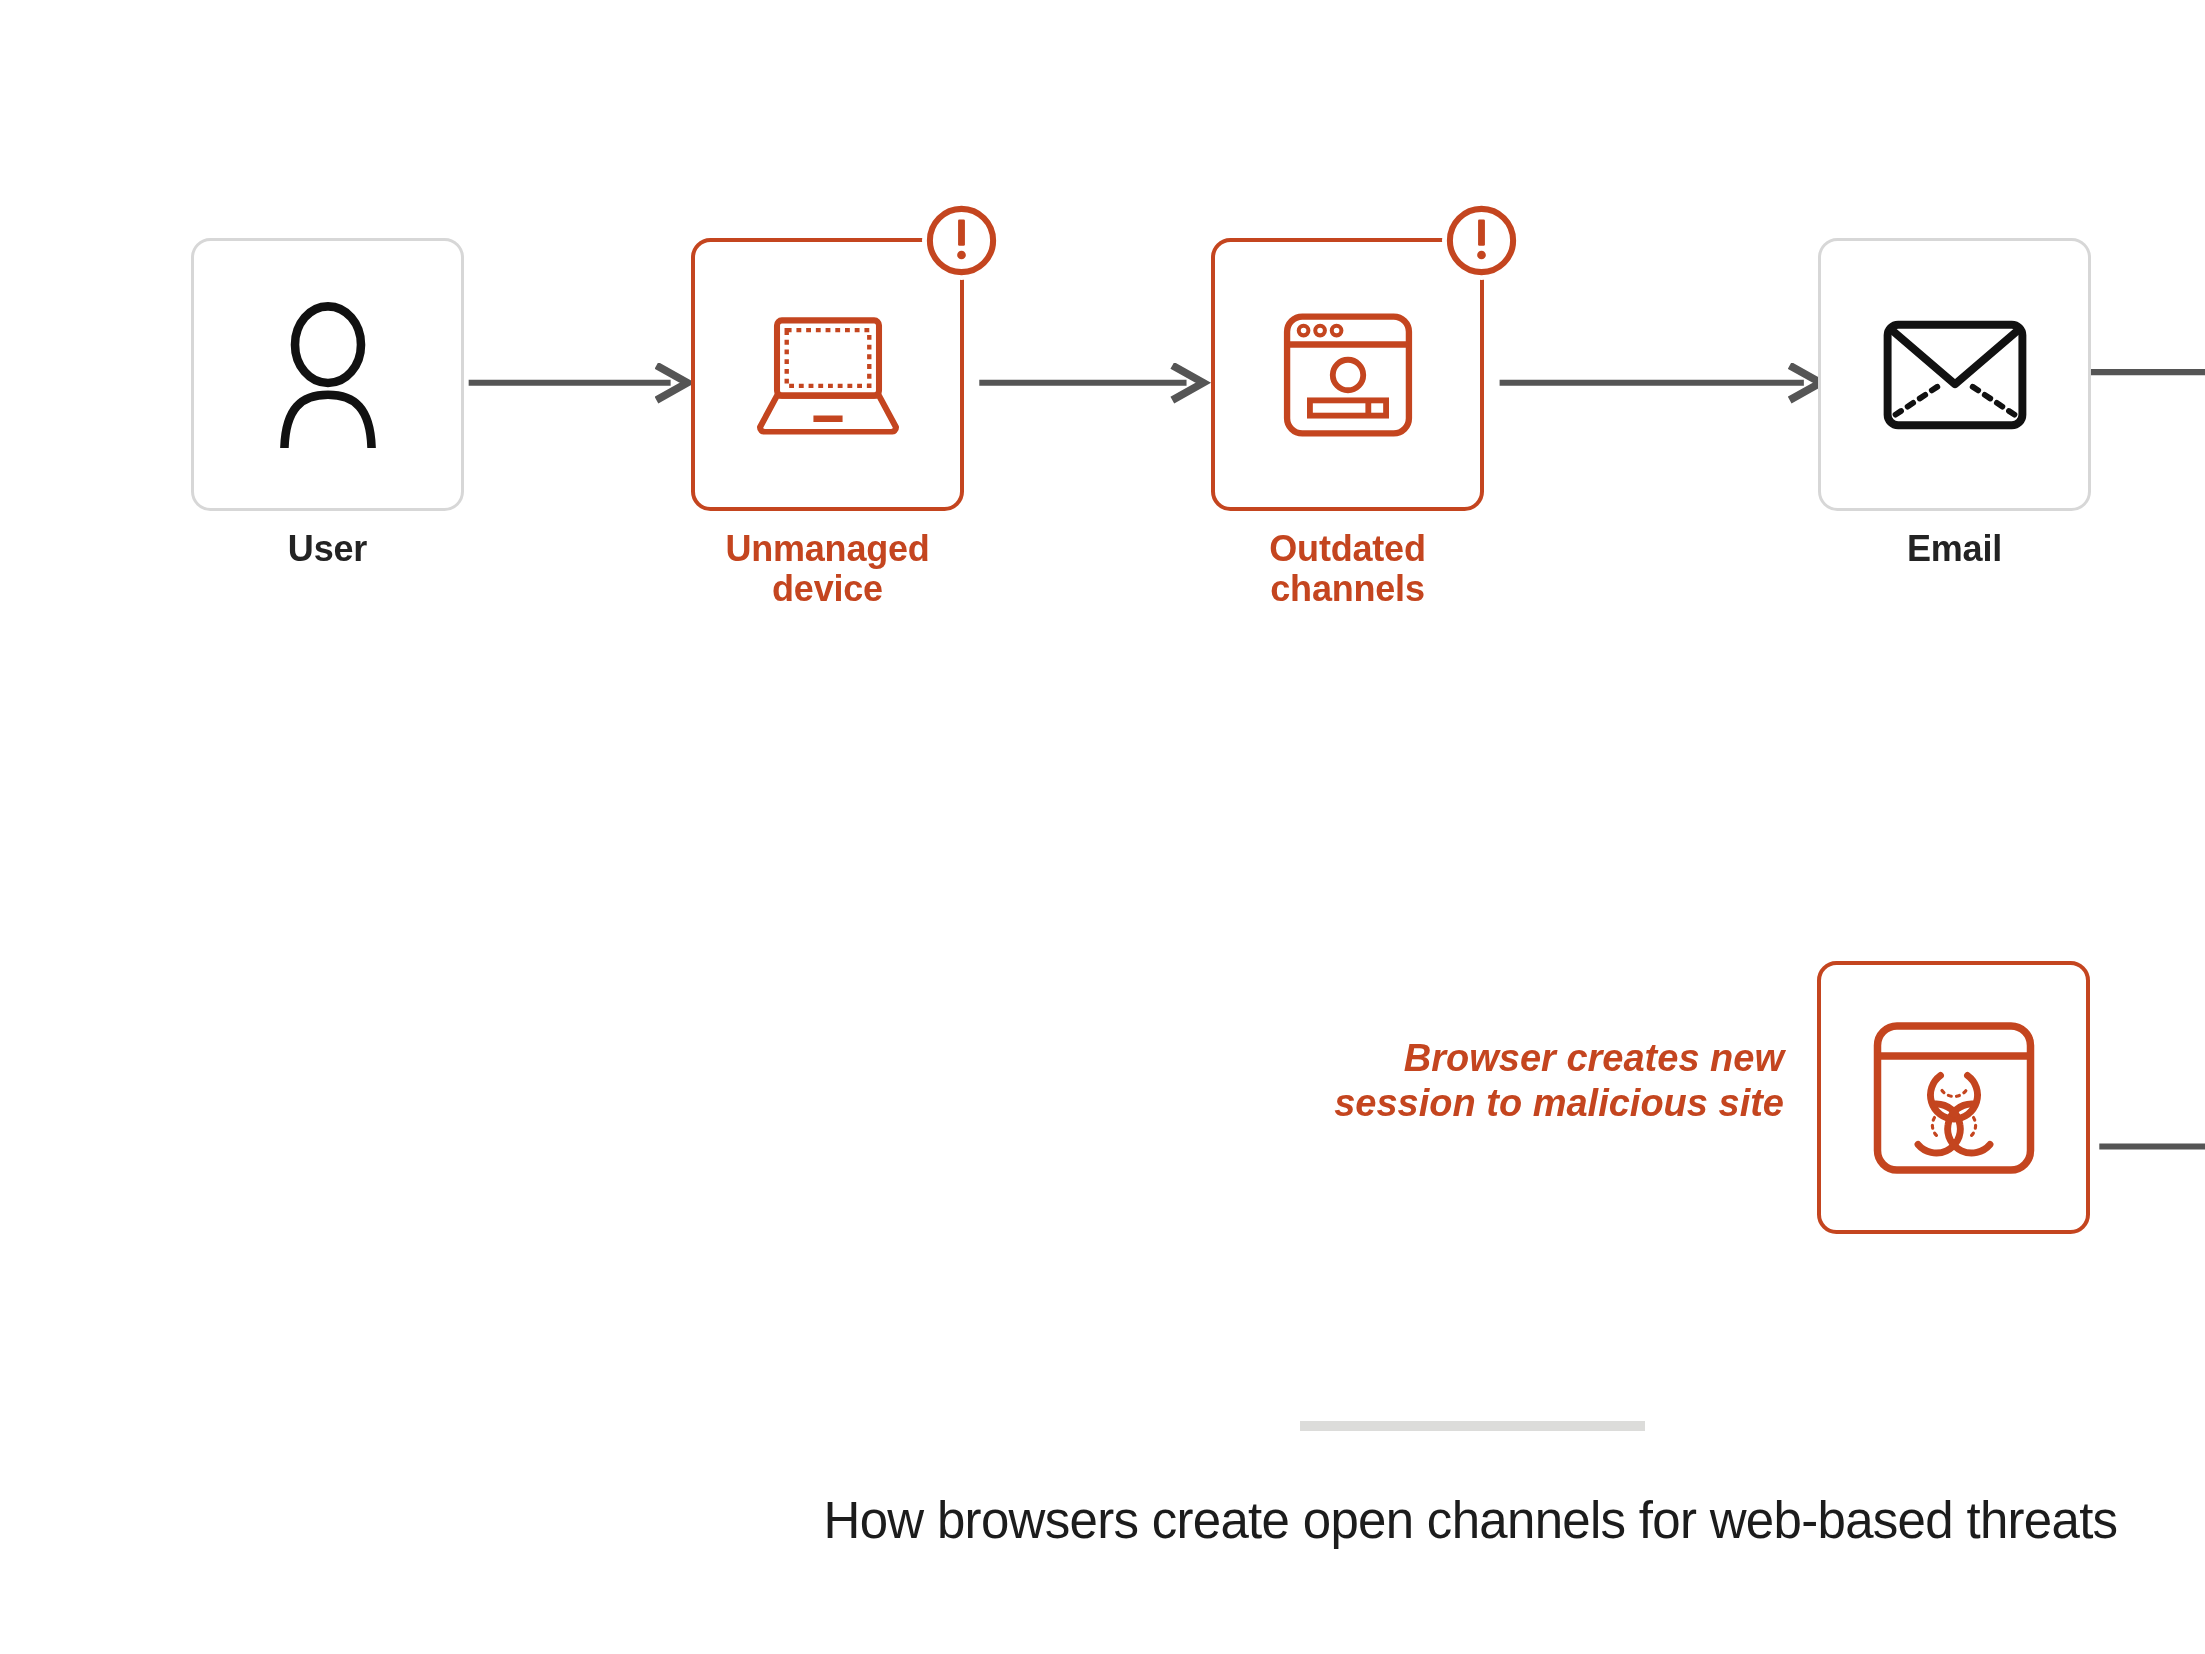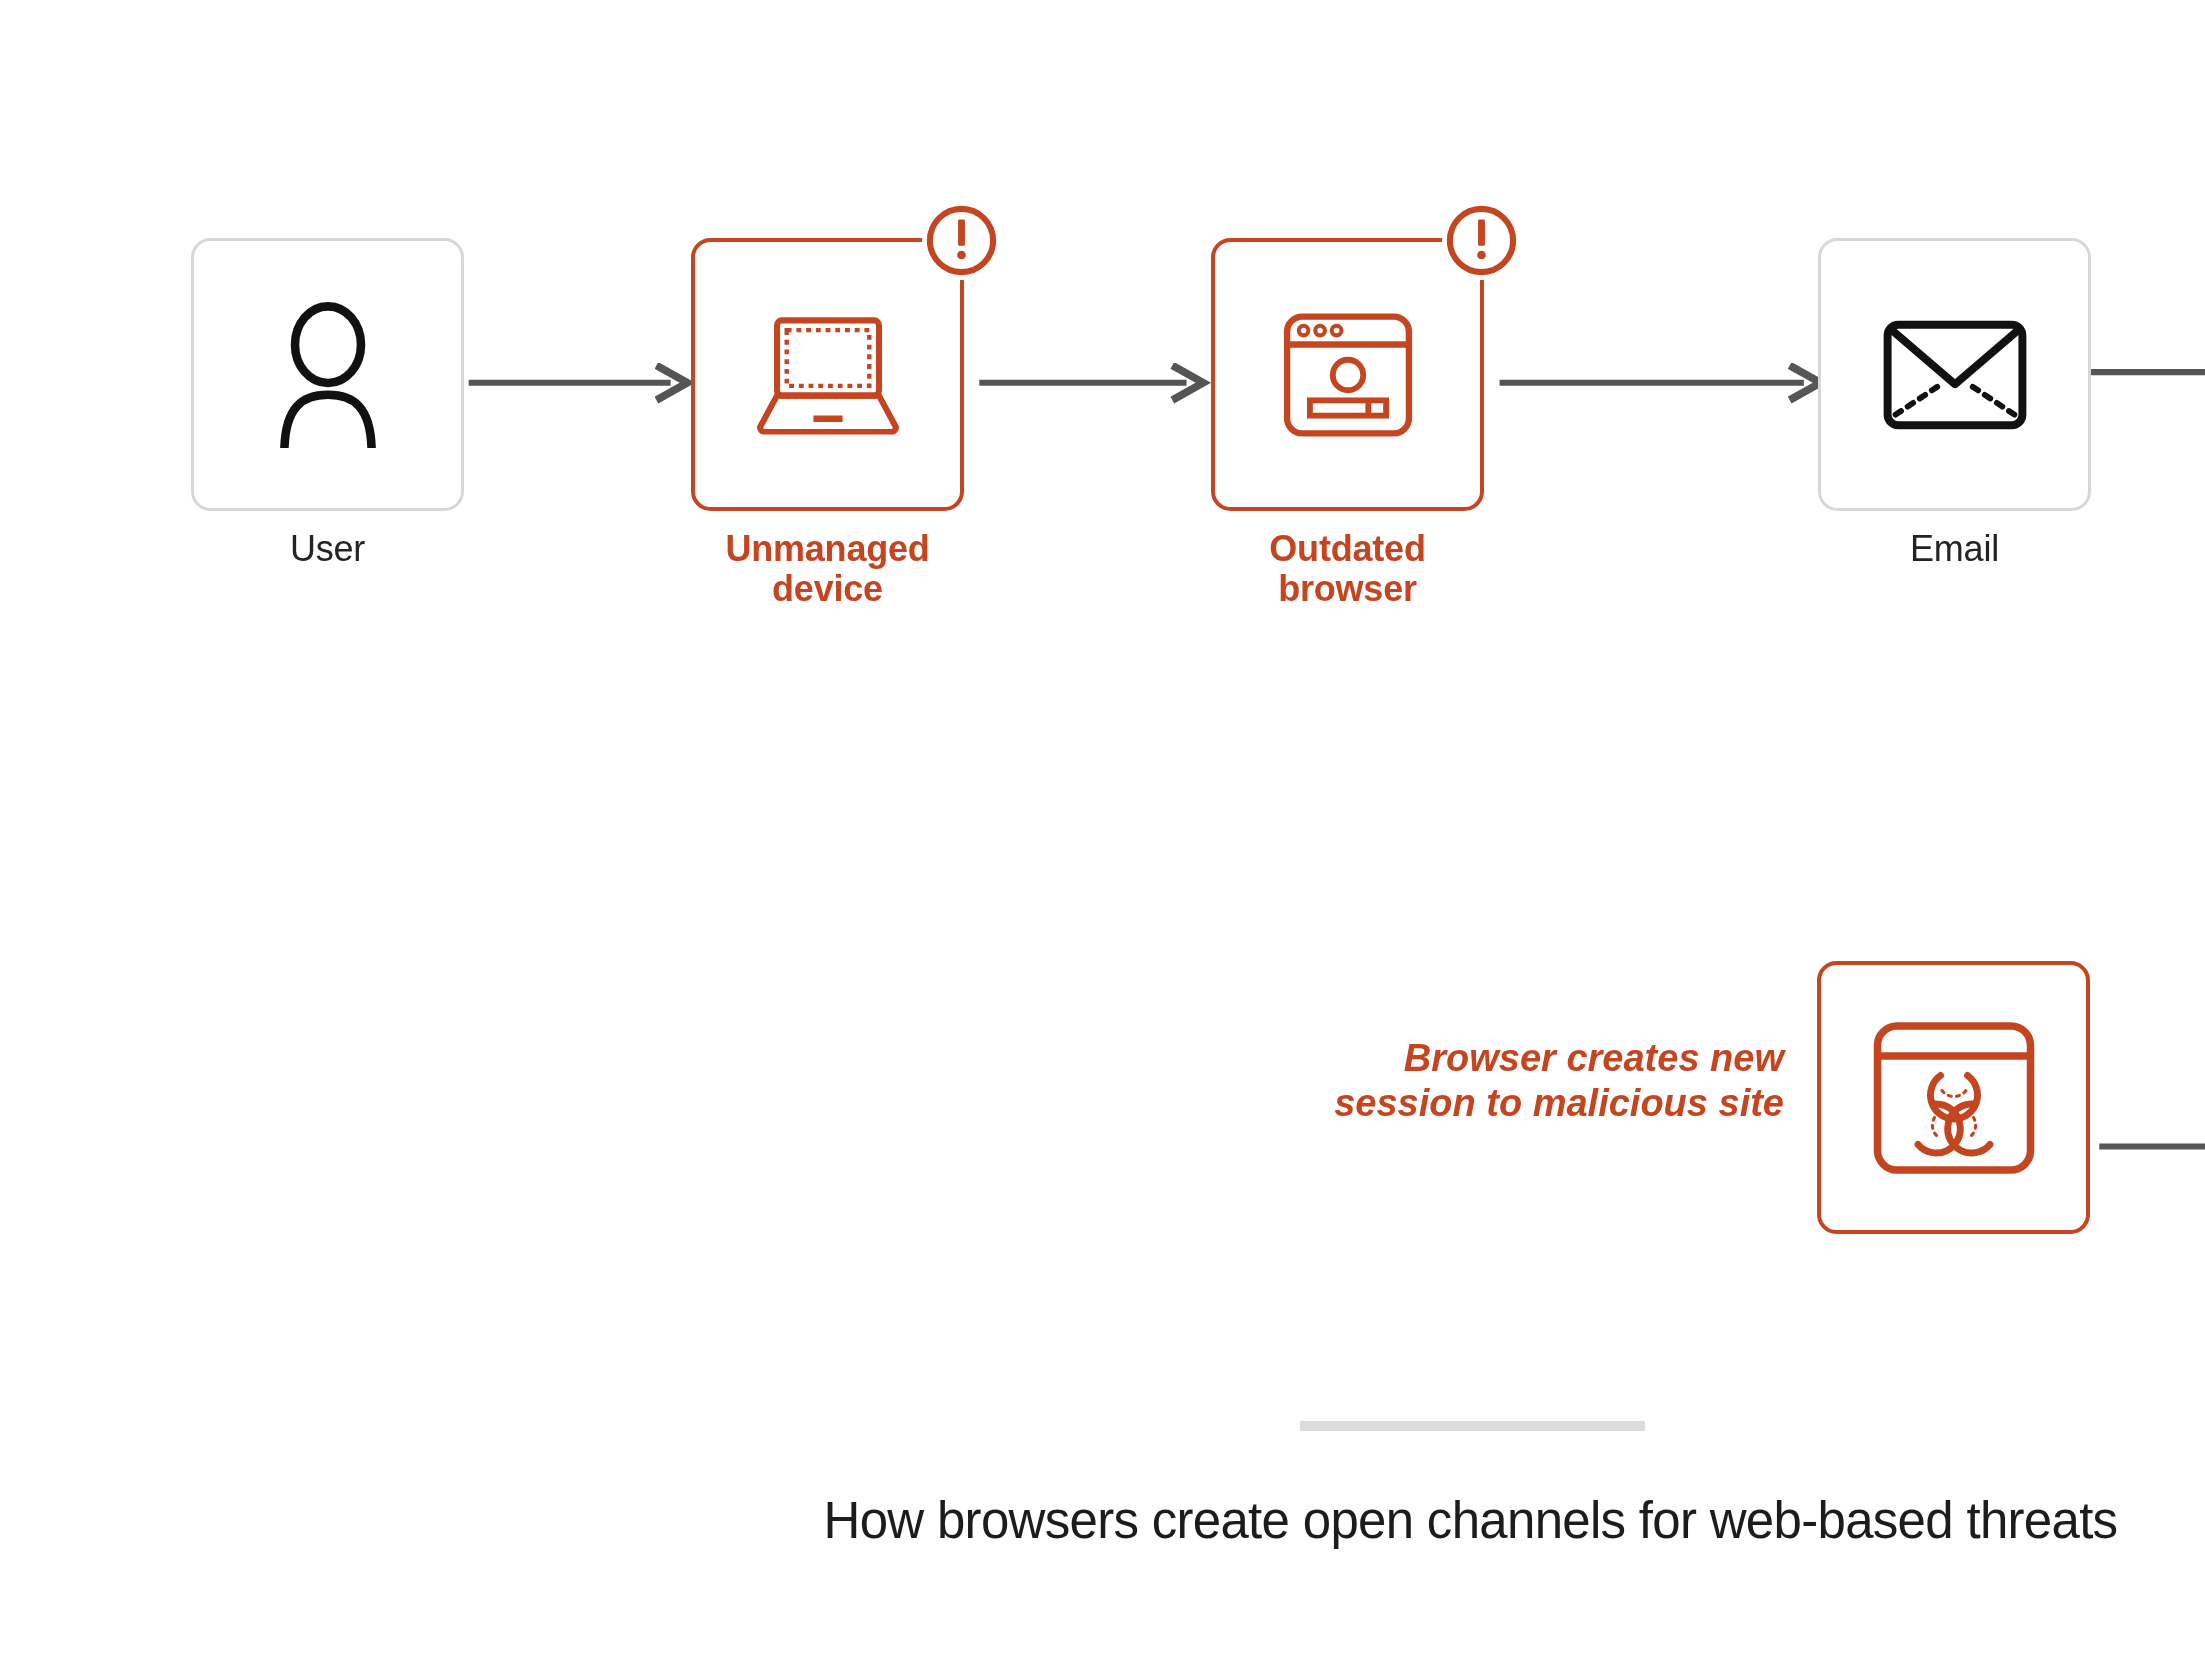--- a/index.html
+++ b/index.html
@@ -45,21 +45,21 @@
     position: absolute;
     left: 50%;
     transform: translateX(-50%);
     text-align: center;
     white-space: pre-line;
     line-height: 1.12;
   }
   .node-label.neutral {
     color: #232323;
     font-size: 36px;
-    font-weight: 400;
+    font-weight: 700;
     letter-spacing: -0.2px;
   }
   .node-label.danger {
     color: #c4451f;
     font-size: 36px;
     font-weight: 700;
     letter-spacing: -0.2px;
   }
   
   .warn-badge {
@@ -165,21 +165,21 @@
       </svg>
       <div class="warn-badge">
         <svg width="79" height="79" viewBox="0 0 60 60">
           <circle cx="30" cy="30" r="24" fill="#ffffff" stroke="#c4451f" stroke-width="4.6"></circle>
           <rect x="27.4" y="14" width="5.2" height="20" rx="1" fill="#c4451f"></rect>
           <circle cx="30" cy="41" r="3.3" fill="#c4451f"></circle>
         </svg>
       </div>
     </div>
     <div class="node-label danger" style="top:291px; width:397px;">Outdated
-browser</div>
+channels</div>
   </div>
 
   <div class="node" style="left:1818px; top:238px;">
     <div class="card neutral" style="width:273px; height:273px;">
       <svg class="card-icon" width="146" height="111" viewBox="0 0 110 84">
         <rect x="4" y="4" width="102" height="76" rx="8" ry="8" fill="none" stroke="#111111" stroke-width="6"></rect>
         <path d="M6 7 L55 49 L104 7" fill="none" stroke="#111111" stroke-width="6" stroke-linejoin="round"></path>
         <path d="M10 72 L46 48" fill="none" stroke="#111111" stroke-width="4.4" stroke-dasharray="5 6" stroke-linecap="round"></path>
         <path d="M100 72 L64 48" fill="none" stroke="#111111" stroke-width="4.4" stroke-dasharray="5 6" stroke-linecap="round"></path>
       </svg>

